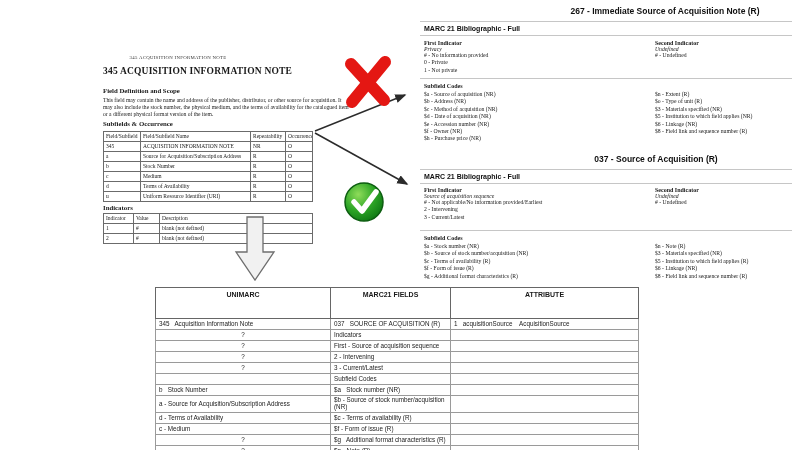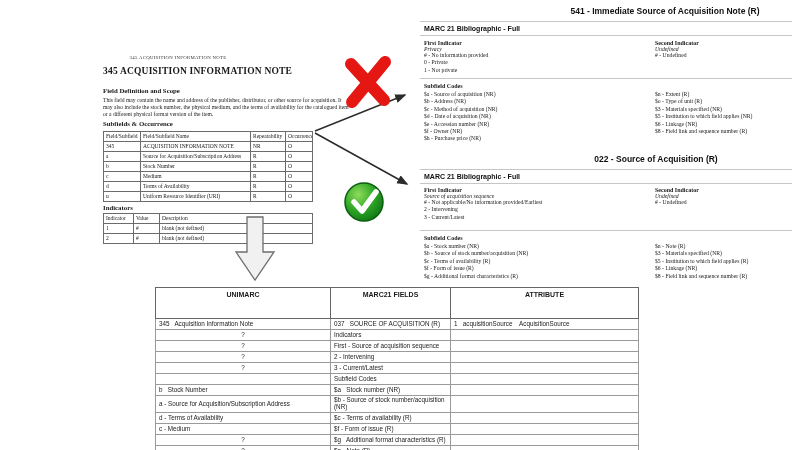--- a/index.html
+++ b/index.html
@@ -120,21 +120,21 @@
       <td>blank (not defined)</td>
     </tr>
     <tr>
       <td>2</td>
       <td>#</td>
       <td>blank (not defined)</td>
     </tr>
   </tbody>
     </table>
 
-  <div class="abs p-title" style="left:538px;top:6px;width:254px;">541 - Immediate Source of Acquisition Note (R)</div>
+  <div class="abs p-title" style="left:538px;top:6px;width:254px;">267 - Immediate Source of Acquisition Note (R)</div>
   <div class="abs rule" style="top:21px;"></div>
   <div class="abs p-sub" style="left:424px;top:25px;">MARC 21 Bibliographic - Full</div>
   <div class="abs rule" style="top:35px;"></div>
 
   <div class="abs" style="left:424px;top:40px;width:220px;">
     <div class="ind-head">First Indicator</div>
     <div class="ind-cap">Privacy</div>
     <div class="ind-val"># - No information provided</div>
     <div class="ind-val">0 - Private</div>
     <div class="ind-val">1 - Not private</div>
@@ -158,21 +158,21 @@
   </div>
   <div class="abs" style="left:655px;top:91px;width:140px;">
     <div class="sf-item">$n - Extent (R)</div>
     <div class="sf-item">$o - Type of unit (R)</div>
     <div class="sf-item">$3 - Materials specified (NR)</div>
     <div class="sf-item">$5 - Institution to which field applies (NR)</div>
     <div class="sf-item">$6 - Linkage (NR)</div>
     <div class="sf-item">$8 - Field link and sequence number (R)</div>
   </div>
 
-  <div class="abs p-title" style="left:520px;top:154px;width:272px;">022 - Source of Acquisition (R)</div>
+  <div class="abs p-title" style="left:520px;top:154px;width:272px;">037 - Source of Acquisition (R)</div>
   <div class="abs rule" style="top:169px;"></div>
   <div class="abs p-sub" style="left:424px;top:173px;">MARC 21 Bibliographic - Full</div>
   <div class="abs rule" style="top:183px;"></div>
 
   <div class="abs" style="left:424px;top:187px;width:225px;">
     <div class="ind-head">First Indicator</div>
     <div class="ind-cap">Source of acquisition sequence</div>
     <div class="ind-val"># - Not applicable/No information provided/Earliest</div>
     <div class="ind-val">2 - Intervening</div>
     <div class="ind-val">3 - Current/Latest</div>

